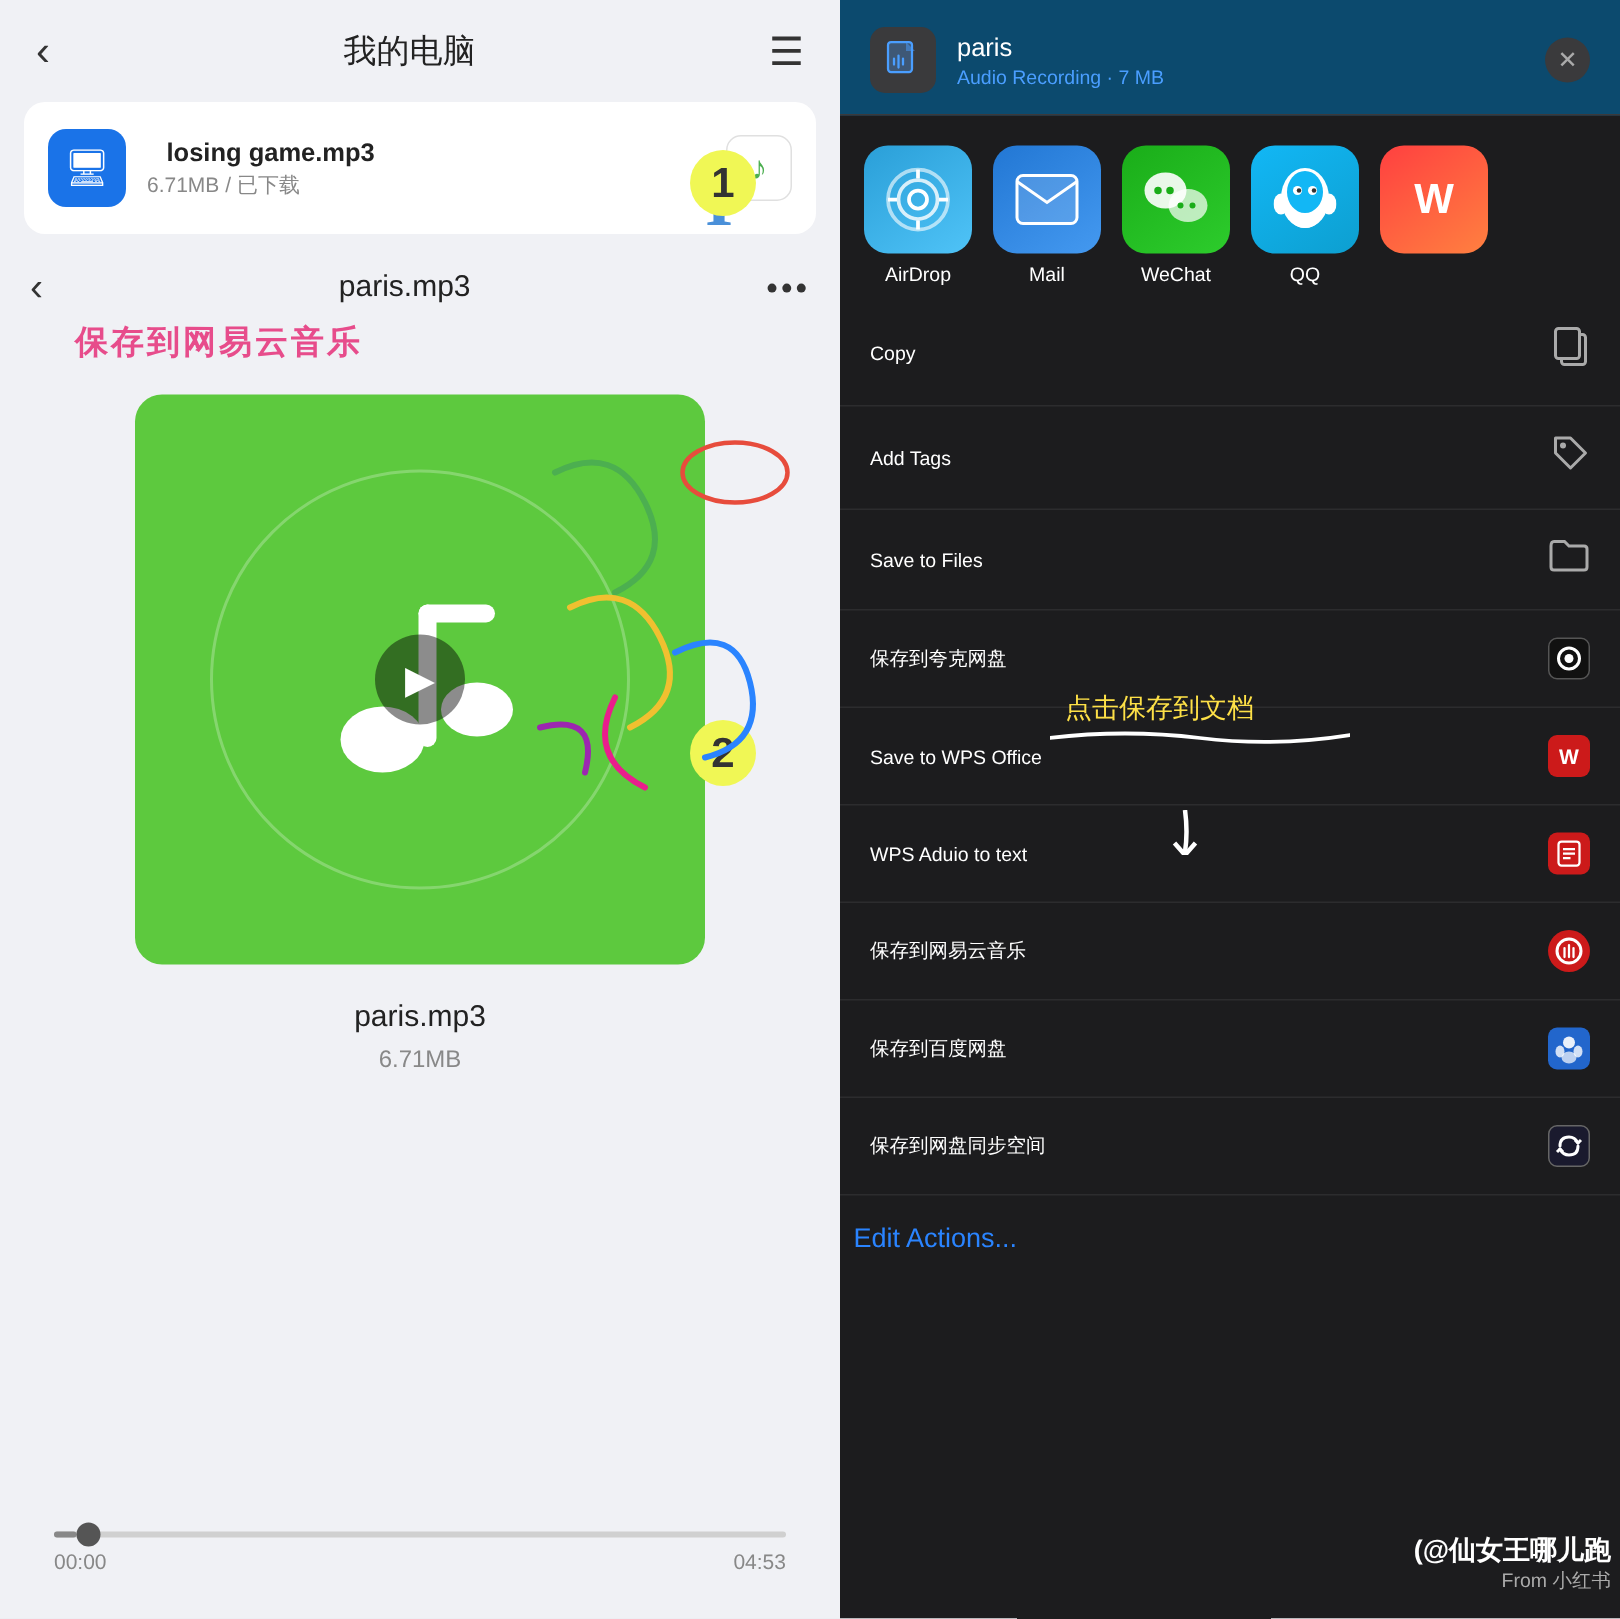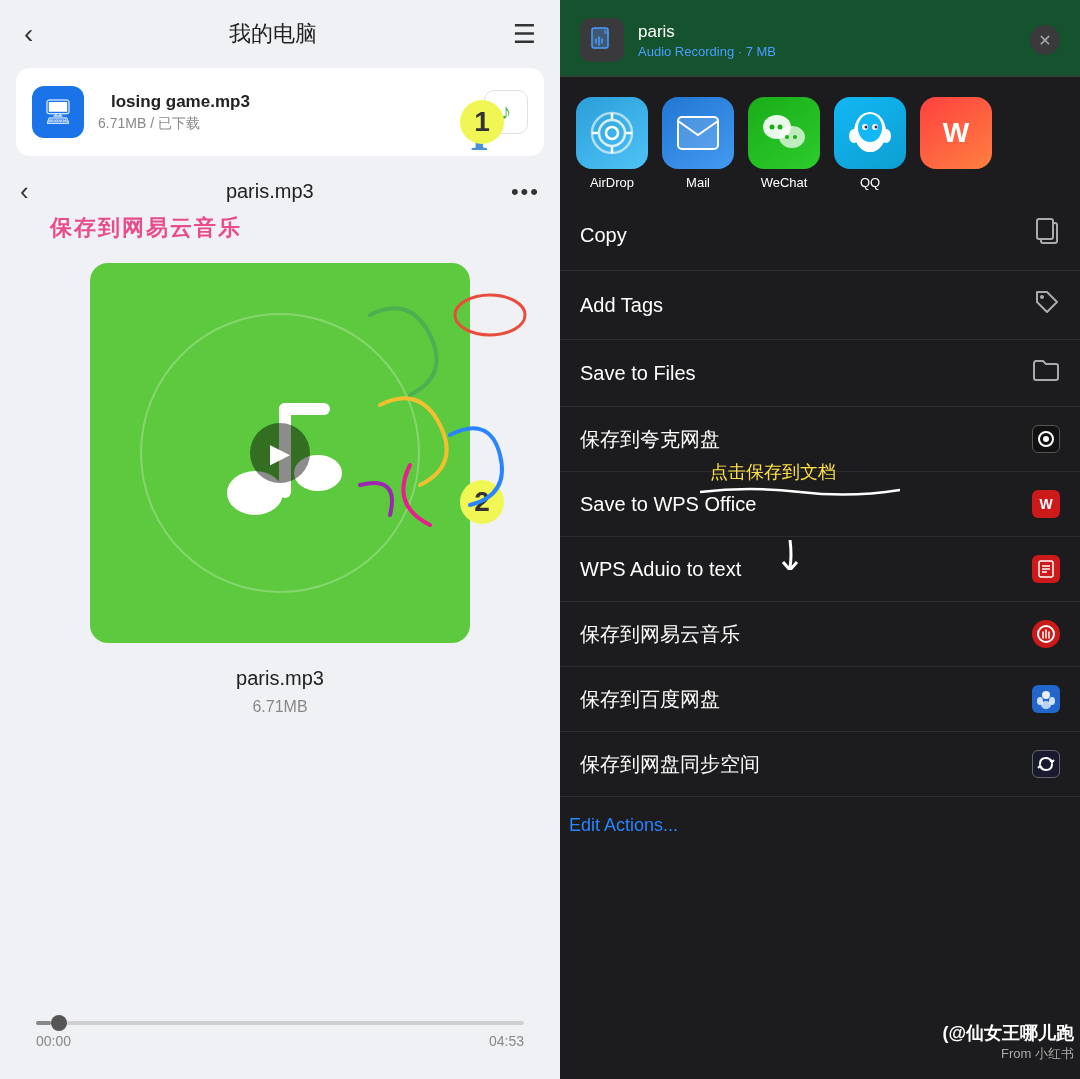--- a/index.html
+++ b/index.html
@@ -217,21 +217,21 @@
       position: absolute;
       right: 0; top: 0;
       width: 520px;
       height: 1079px;
       background: #1c1c1e;
       display: flex;
       flex-direction: column;
     }
 
     .share-header {
-      background: #14532d;
+      background: #0c4a6e;
       padding: 18px 20px 14px;
       display: flex;
       align-items: center;
       gap: 14px;
       border-bottom: 1px solid #3a3a3c;
     }
 
     .share-file-icon {
       width: 44px;
       height: 44px;
@@ -309,21 +309,21 @@
     .menu-item {
       display: flex;
       align-items: center;
       justify-content: space-between;
       padding: 18px 20px;
       border-bottom: 1px solid #2c2c2e;
       cursor: pointer;
     }
 
     .menu-item-label {
-      font-size: 20px;
+      font-size: 13px;
       color: white;
     }
 
     .menu-item-icon {
       font-size: 22px;
       color: #aaa;
     }
 
     .menu-item-icon-img {
       width: 28px;

